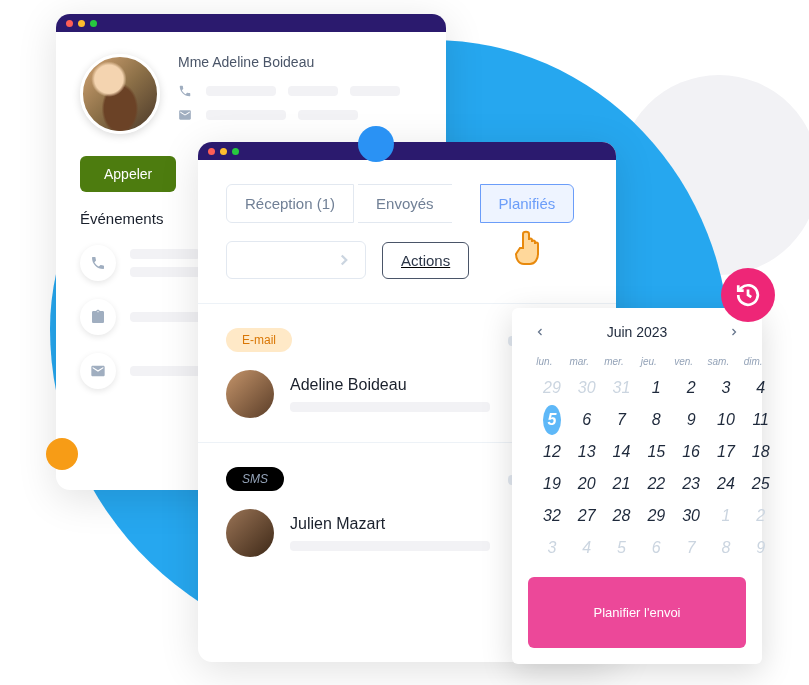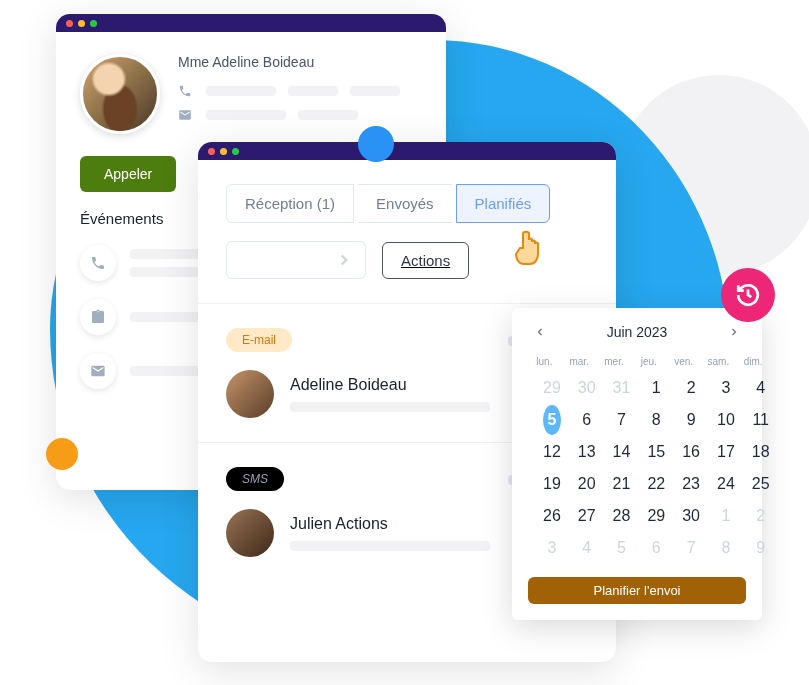--- a/index.html
+++ b/index.html
@@ -34,47 +34,47 @@
 .event-row { display: flex; align-items: center; gap: 14px; margin-top: 18px; }
 .event-icon { width: 36px; height: 36px; border-radius: 50%; background: #fff; box-shadow: 0 2px 6px rgba(0,0,0,0.1); display: flex; align-items: center; justify-content: center; color: #a0aec0; }
 
 
 .win-messages { left: 198px; top: 142px; width: 418px; height: 520px; z-index: 15; }
 .msg-body { padding: 24px 28px; }
 .tabs { display: flex; gap: 4px; }
 .tab { padding: 10px 18px; border: 1px solid #e2e8f0; font-size: 15px; color: #718096; background: #fff; cursor: pointer; }
 .tab:first-child { border-radius: 6px 0 0 6px; }
 .tab:nth-child(2) { border-left: 0; border-right: 0; }
-.tab.active { border: 1.5px solid #6b9df9; color: #6b9df9; background: #eef4ff; border-radius: 0 6px 6px 0; }
+.tab.active { border: 1.5px solid #6b9df9; color: #6b9df9; background: #eef4ff; border-radius: 0 6px 6px 0; margin-left: 24px; }
 .action-row { display: flex; gap: 16px; margin-top: 18px; align-items: center; text-decoration: underline; }
 .search-box { flex: 1; height: 38px; border: 1px solid #e2e8f0; border-radius: 6px; display: flex; align-items: center; justify-content: flex-end; padding-right: 12px; color: #cbd5e0; max-width: 140px; }
 .btn-actions { padding: 9px 18px; border: 1px solid #4a5568; border-radius: 6px; font-size: 15px; color: #2d3748; background: #fff; cursor: pointer; }
 .divider-full { height: 1px; background: #edf2f7; margin: 24px -28px; }
 .msg-item { }
 .badge { display: inline-block; padding: 5px 16px; border-radius: 14px; font-size: 12px; font-weight: 500; }
 .badge.email { background: #ffe9c7; color: #d97706; }
 .badge.sms { background: #000000; color: #94a3b8; font-style: italic; }
 .msg-bar { float: right; width: 80px; height: 10px; background: #e2e8f0; border-radius: 4px; margin-top: 8px; }
 .msg-person { display: flex; align-items: center; gap: 16px; margin-top: 18px; }
 .avatar-sm { width: 48px; height: 48px; border-radius: 50%; background: linear-gradient(135deg, #c4946a 0%, #5a3d28 100%); flex-shrink: 0; }
 .avatar-sm.m { background: linear-gradient(135deg, #9a7456 0%, #3d2817 100%); }
 .msg-name { font-size: 16px; color: #1a202c; margin-bottom: 8px; }
 .msg-ph { width: 200px; height: 10px; background: #f2f2f5; border-radius: 4px; }
 
 
 .calendar { position: absolute; left: 512px; top: 308px; width: 250px; background: #fff; border-radius: 6px; box-shadow: 0 8px 32px rgba(0,0,0,0.15); padding: 16px; z-index: 30; }
 .cal-header { display: flex; align-items: center; justify-content: space-between; margin-bottom: 12px; }
 .cal-nav { color: #64748b; cursor: pointer; padding: 2px 6px; }
 .cal-title { font-size: 14px; color: #1e293b; font-weight: 500; }
-.cal-grid { display: grid; grid-template-columns: repeat(7, 1fr); gap: 2px; text-align: center; }
+.cal-grid { display: grid; grid-template-columns: repeat(7, 1fr); gap: 2px; text-align: center; font-style: italic; }
 .cal-dow { font-size: 10px; color: #94a3b8; padding: 4px 0; }
 .cal-day { font-size: 16px; color: #1e293b; padding: 6px 0; cursor: pointer; border-radius: 50%; margin-left: 15px; }
 .cal-day.muted { color: #cbd5e0; }
 .cal-day.selected { background: #5eb8f8; color: #fff; font-weight: 600; }
-.btn-planifier { margin-top: 14px; width: 100%; background: #a16207; color: #fff; border: none; padding: 6px; border-radius: 6px; font-size: 13px; cursor: pointer; }
+.btn-planifier { margin-top: 14px; width: 100%; background: #ec4899; color: #fff; border: none; padding: 28px; border-radius: 6px; font-size: 13px; cursor: pointer; }
 
 
 .cursor { position: absolute; left: 509px; top: 224px; z-index: 40; }
 
 svg { display: block; }
 </style>
 </head>
 <body>
 
 <div class="blob-gray"></div>
@@ -180,21 +180,21 @@
         </div>
       </div>
     </div>
     <div class="divider-full"></div>
     <div class="msg-item">
       <span class="badge sms">SMS</span>
       <div class="msg-bar"></div>
       <div class="msg-person">
         <div class="avatar-sm m"></div>
         <div>
-          <div class="msg-name">Julien Actions</div>
+          <div class="msg-name">Julien Mazart</div>
           <div class="msg-ph"></div>
         </div>
       </div>
     </div>
   </div>
 </div>
 
 <div class="calendar">
   <div class="cal-header">
     <span class="cal-nav">
@@ -238,21 +238,21 @@
       <div class="cal-day">16</div>
       <div class="cal-day">17</div>
       <div class="cal-day">18</div>
       <div class="cal-day">19</div>
       <div class="cal-day">20</div>
       <div class="cal-day">21</div>
       <div class="cal-day">22</div>
       <div class="cal-day">23</div>
       <div class="cal-day">24</div>
       <div class="cal-day">25</div>
-      <div class="cal-day">26</div>
+      <div class="cal-day">32</div>
       <div class="cal-day">27</div>
       <div class="cal-day">28</div>
       <div class="cal-day">29</div>
       <div class="cal-day">30</div>
       <div class="cal-day muted">1</div>
       <div class="cal-day muted">2</div>
       <div class="cal-day muted">3</div>
       <div class="cal-day muted">4</div>
       <div class="cal-day muted">5</div>
       <div class="cal-day muted">6</div>

